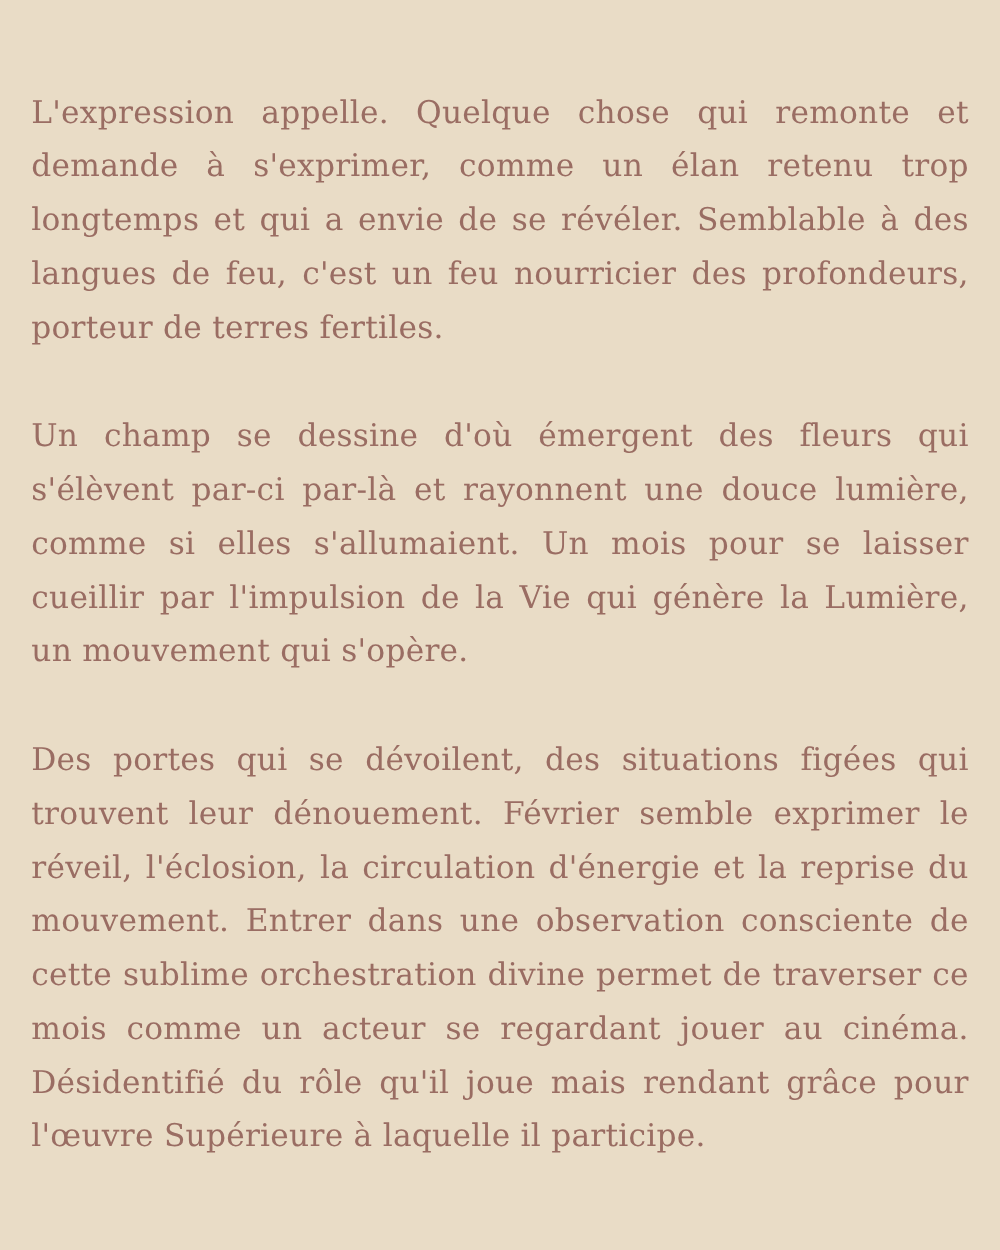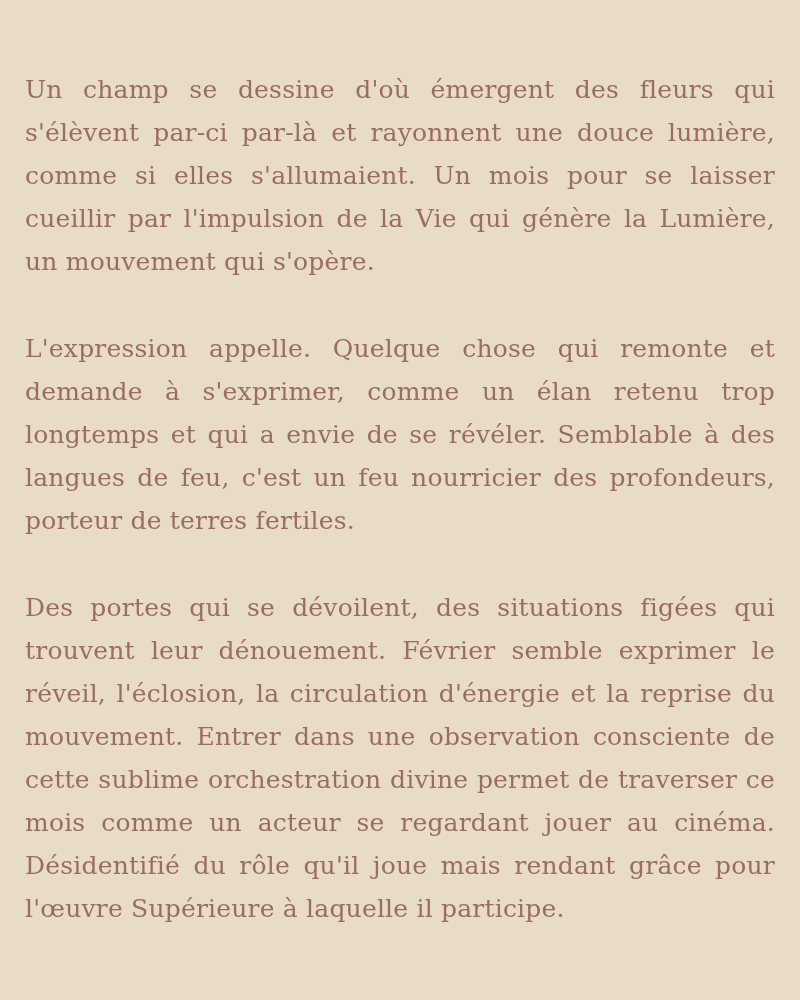--- a/index.html
+++ b/index.html
@@ -26,16 +26,16 @@
     line-height: 43px;
     text-align: justify;
     text-justify: inter-word;
     letter-spacing: 0.2px;
   }
 </style>
 </head>
 <body>
 
 <div class="page">
+  <p class="para">L'expression appelle. Quelque chose qui remonte et demande à s'exprimer, comme un élan retenu trop longtemps et qui a envie de se révéler. Semblable à des langues de feu, c'est un feu nourricier des profondeurs, porteur de terres fertiles.</p>
   <p class="para">Un champ se dessine d'où émergent des fleurs qui s'élèvent par-ci par-là et rayonnent une douce lumière, comme si elles s'allumaient. Un mois pour se laisser cueillir par l'impulsion de la Vie qui génère la Lumière, un mouvement qui s'opère.</p>
-  <p class="para">L'expression appelle. Quelque chose qui remonte et demande à s'exprimer, comme un élan retenu trop longtemps et qui a envie de se révéler. Semblable à des langues de feu, c'est un feu nourricier des profondeurs, porteur de terres fertiles.</p>
   <p class="para">Des portes qui se dévoilent, des situations figées qui trouvent leur dénouement. Février semble exprimer le réveil, l'éclosion, la circulation d'énergie et la reprise du mouvement. Entrer dans une observation consciente de cette sublime orchestration divine permet de traverser ce mois comme un acteur se regardant jouer au cinéma. Désidentifié du rôle qu'il joue mais rendant grâce pour l'œuvre Supérieure à laquelle il participe.</p>
 </div>
 
 </body></html>

